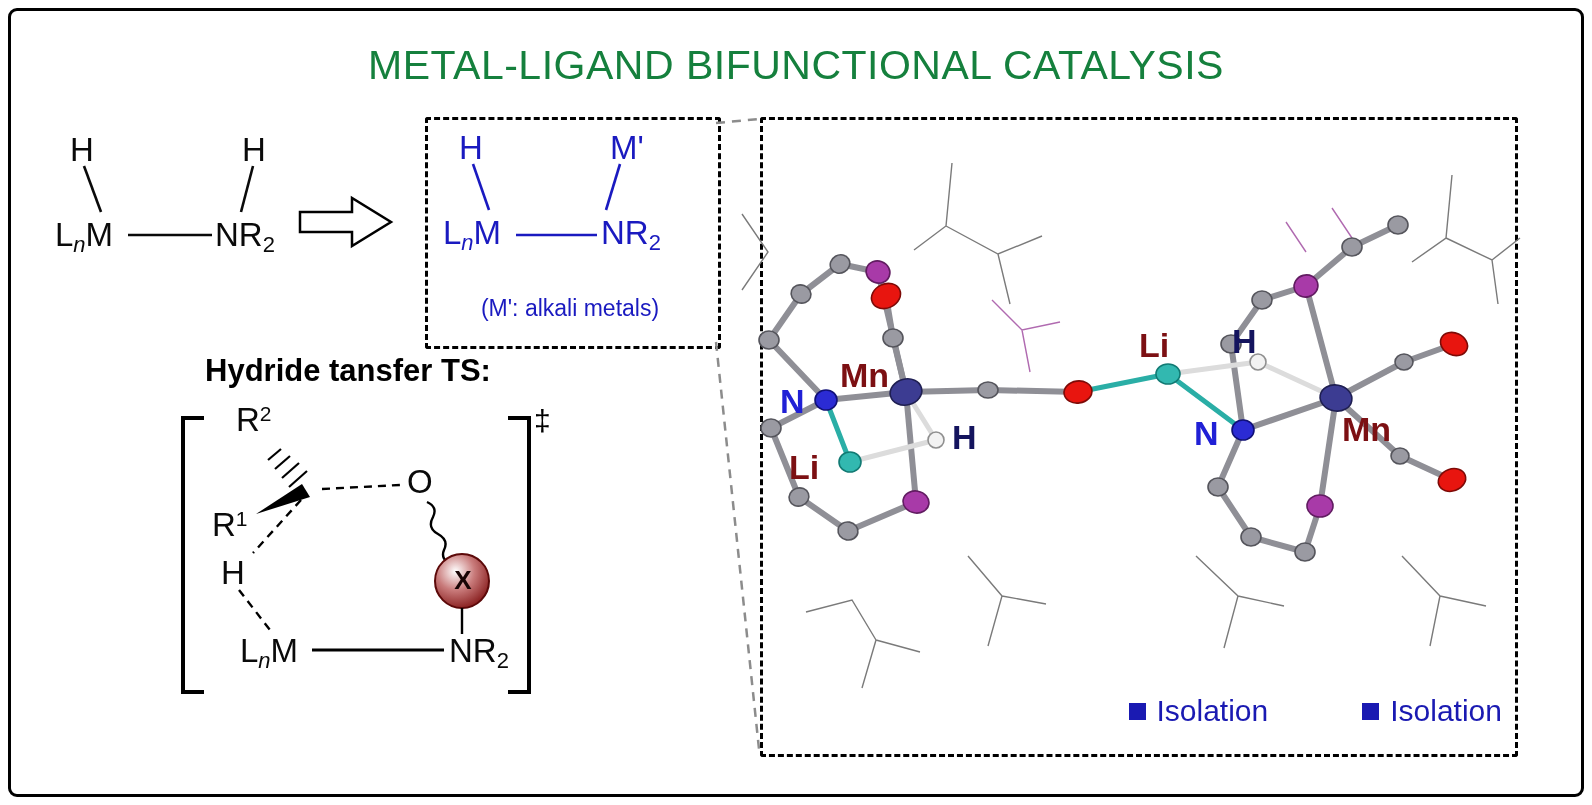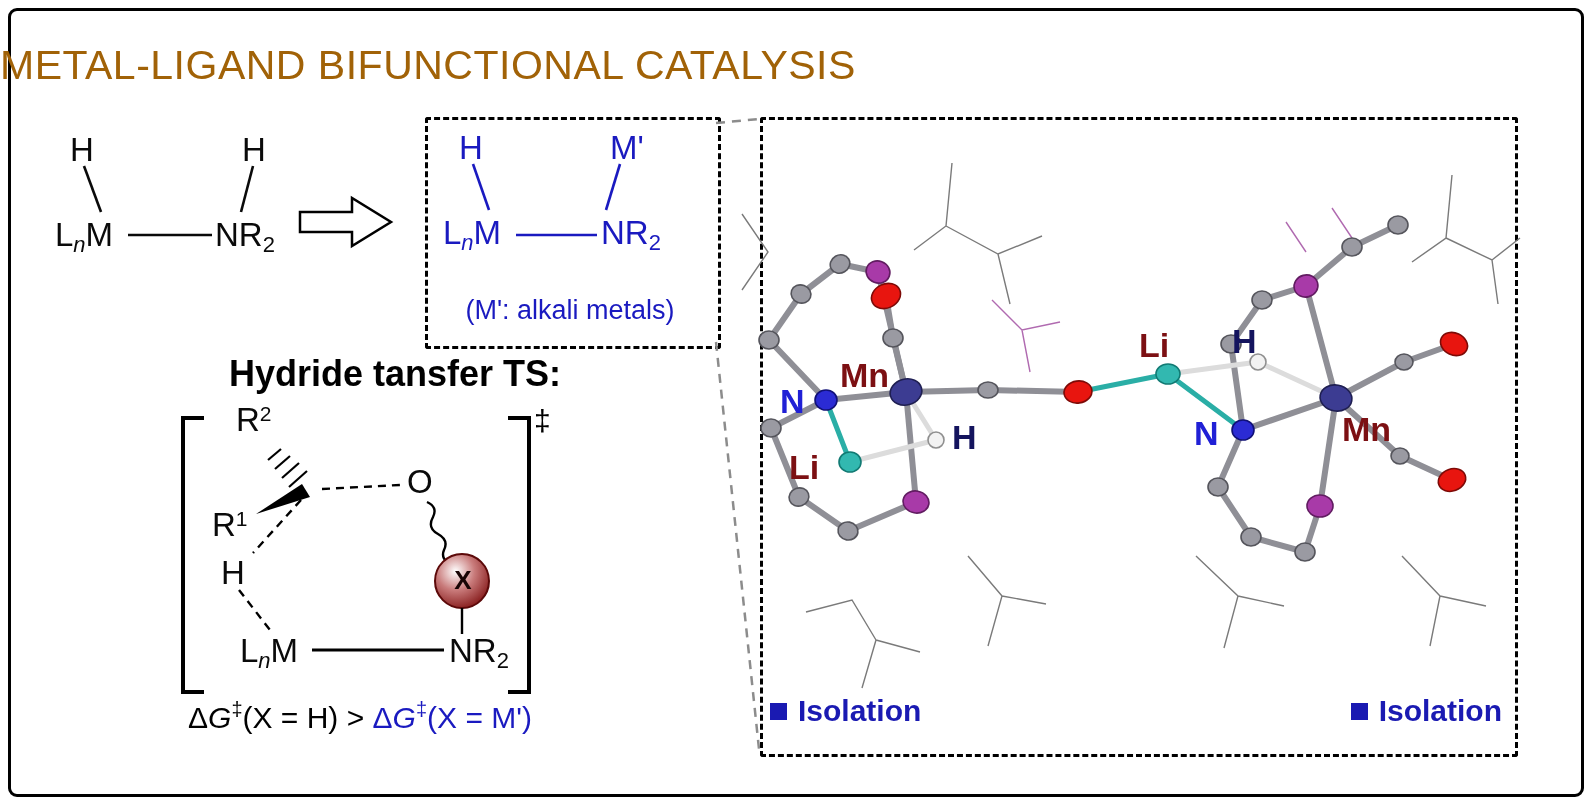--- a/index.html
+++ b/index.html
@@ -3,37 +3,37 @@
 <meta charset="utf-8">
 <style>
   html,body{margin:0;padding:0;background:#ffffff;}
   body{width:1592px;height:805px;font-family:"Liberation Sans","DejaVu Sans",sans-serif;}
   #canvas{position:relative;width:1592px;height:805px;background:#fff;overflow:hidden;}
   #frame{position:absolute;left:8px;top:8px;right:8px;bottom:8px;border:3px solid #000;border-radius:9px;z-index:0;}
   #art{position:absolute;left:0;top:0;z-index:2;pointer-events:none;}
   .dashbox{position:absolute;border:3px dashed #000;z-index:1;}
   #product-box{left:425px;top:117px;width:290px;height:226px;border-radius:3px;}
   #xtal-box{left:760px;top:117px;width:752px;height:634px;border-radius:3px;}
-  .title{position:absolute;left:0;top:42px;width:100%;text-align:left;font-size:41px;letter-spacing:.5px;color:#a16207;z-index:3;white-space:nowrap;}
+  .title{position:absolute;left:0;top:42px;width:100%;text-align:center;font-size:41px;letter-spacing:.5px;color:#15803d;z-index:3;white-space:nowrap;}
   .chem{position:absolute;font-size:33px;color:#0a0a0a;line-height:1;z-index:3;white-space:nowrap;}
   .chem .sb{font-size:22px;vertical-align:-6px;}
   .chem .sp{font-size:21px;vertical-align:10px;}
   .it{font-style:italic;}
   .blue{color:#1a1ac0;}
-  .note{position:absolute;left:425px;top:295px;width:290px;text-align:center;font-size:27px;color:#1a1ac0;z-index:3;}
-  .heading{position:absolute;left:205px;top:353px;font-size:36px;font-weight:bold;color:#000;z-index:3;white-space:nowrap;margin-left:24px;}
+  .note{position:absolute;left:425px;top:295px;width:290px;text-align:center;font-size:23px;color:#1a1ac0;z-index:3;}
+  .heading{position:absolute;left:205px;top:353px;font-size:31px;font-weight:bold;color:#000;z-index:3;white-space:nowrap;}
   .dagger{position:absolute;left:534px;top:404px;font-size:30px;color:#000;z-index:3;}
   .xlabel{position:absolute;left:447px;top:565px;width:32px;text-align:center;font-size:26px;font-weight:bold;color:#180404;z-index:3;}
   .energy{position:absolute;left:110px;top:698px;width:500px;text-align:center;font-size:30px;color:#000;z-index:3;white-space:nowrap;}
   .energy .sp{font-size:20px;vertical-align:12px;}
   .mol-label{position:absolute;font-size:34px;font-weight:bold;z-index:3;line-height:1;}
   .lab-n{color:#2020d6;}
   .lab-red{color:#7c1013;}
   .lab-navy{color:#14145e;}
-  .legend{position:absolute;left:770px;top:694px;width:732px;display:flex;justify-content:space-between;gap:70px;z-index:3;font-weight:bold;}
+  .legend{position:absolute;left:770px;top:694px;width:732px;display:flex;justify-content:flex-end;gap:94px;z-index:3;}
   .legend-item{display:flex;align-items:center;gap:11px;}
   .bsq{width:17px;height:17px;background:#1a1ab2;display:inline-block;flex:0 0 auto;}
   .legend-label{font-size:30px;color:#1a1ab2;white-space:nowrap;}
 </style>
 </head>
 <body>
 
 <div id="canvas">
 
   <div id="frame"></div>
@@ -207,23 +207,20 @@
   <div class="heading">Hydride tansfer TS:</div>
   <span class="dagger">‡</span>
   <span class="chem" style="left:236px;top:403px"><span>R</span><span class="sp">2</span></span>
   <span class="chem" style="left:212px;top:508px"><span>R</span><span class="sp">1</span></span>
   <span class="chem" style="left:407px;top:465px">O</span>
   <span class="chem" style="left:221px;top:556px">H</span>
   <span class="xlabel">X</span>
   <span class="chem" style="left:240px;top:634px"><span>L</span><span class="sb it">n</span><span>M</span></span>
   <span class="chem" style="left:449px;top:634px"><span>NR</span><span class="sb">2</span></span>
 
-  <div class="energy">
-    <span><span>Δ</span><span class="it">G</span><span class="sp">‡</span><span>(X = H) &gt; </span></span><span class="blue"><span>Δ</span><span class="it">G</span><span class="sp">‡</span><span>(X = M')</span></span>
-  </div>
 
   <span class="mol-label lab-n" style="left:780px;top:384px">N</span>
   <span class="mol-label lab-red" style="left:840px;top:358px">Mn</span>
   <span class="mol-label lab-red" style="left:789px;top:450px">Li</span>
   <span class="mol-label lab-navy" style="left:952px;top:420px">H</span>
   <span class="mol-label lab-red" style="left:1139px;top:328px">Li</span>
   <span class="mol-label lab-navy" style="left:1232px;top:324px">H</span>
   <span class="mol-label lab-n" style="left:1194px;top:416px">N</span>
   <span class="mol-label lab-red" style="left:1342px;top:412px">Mn</span>
 

